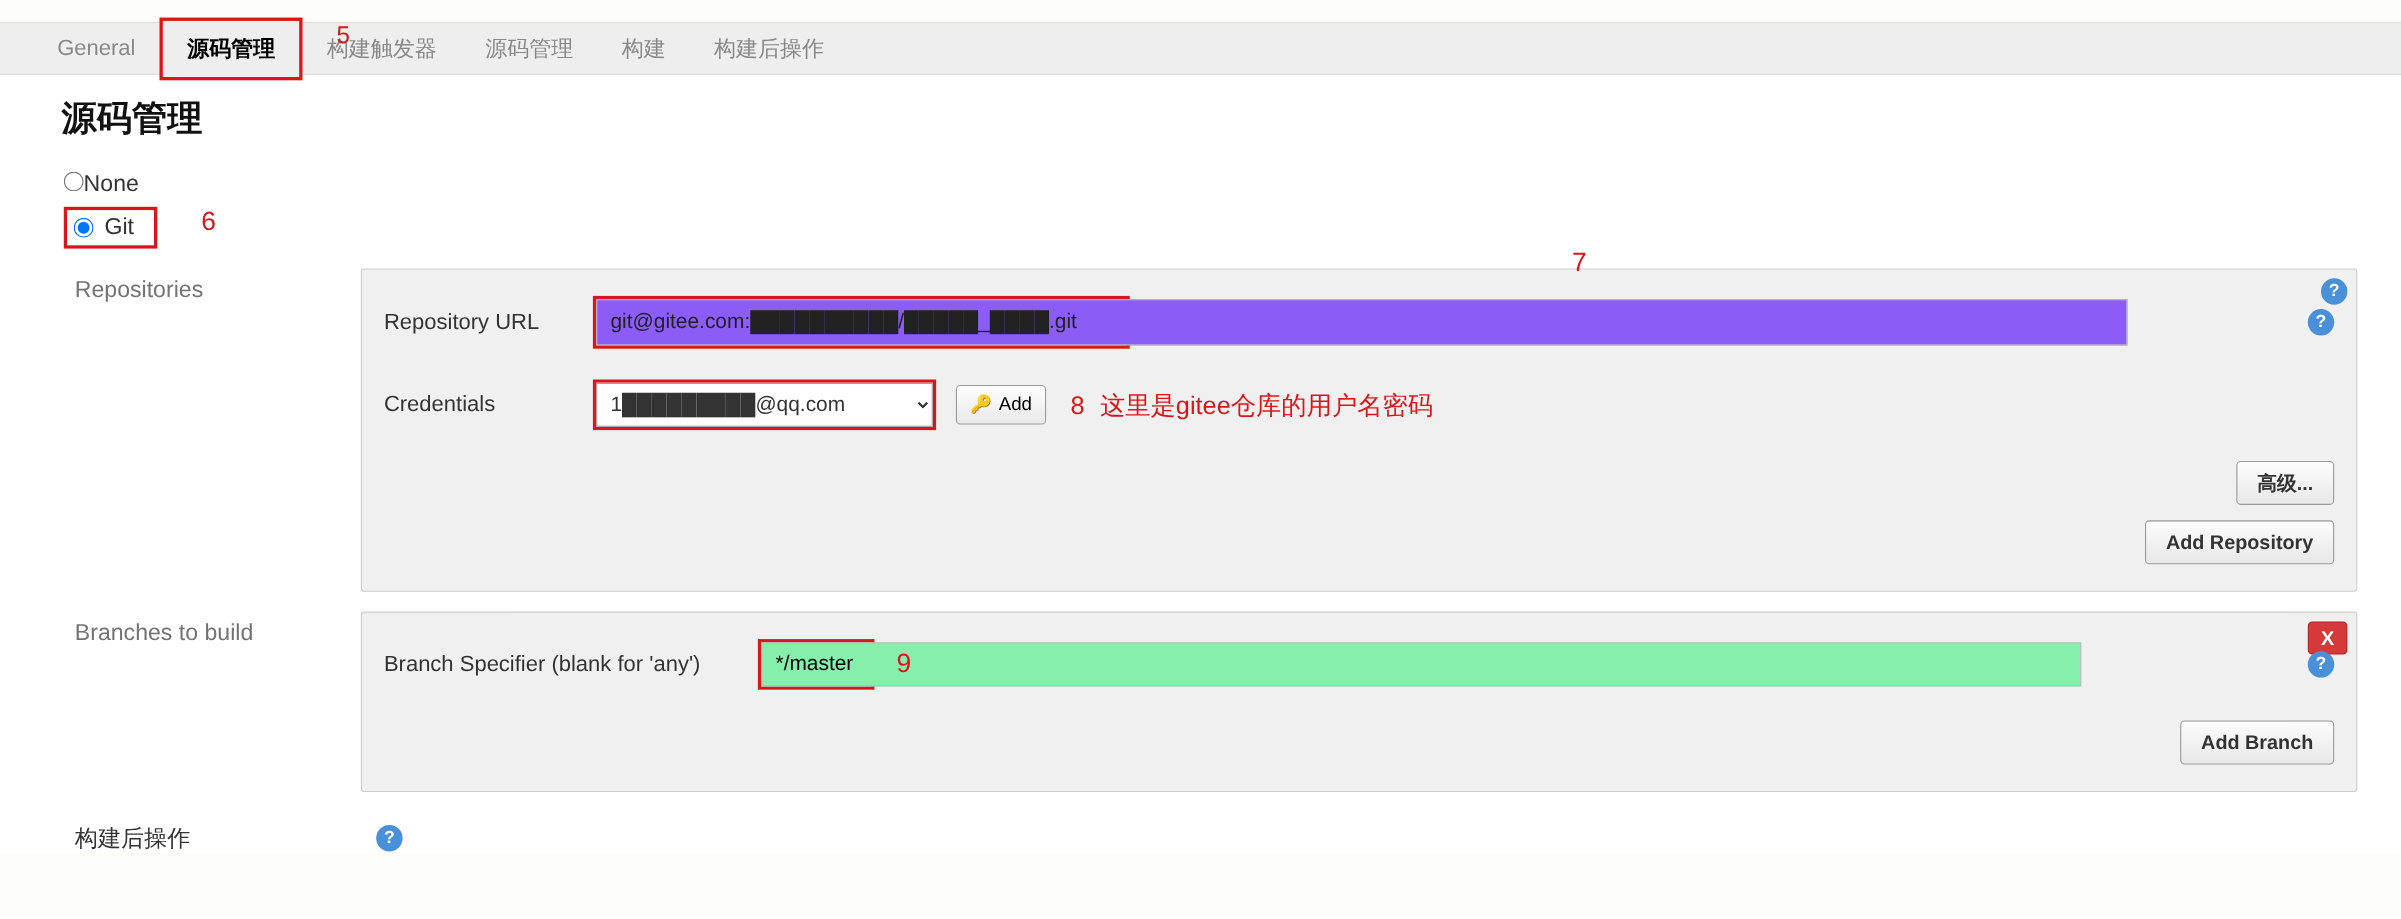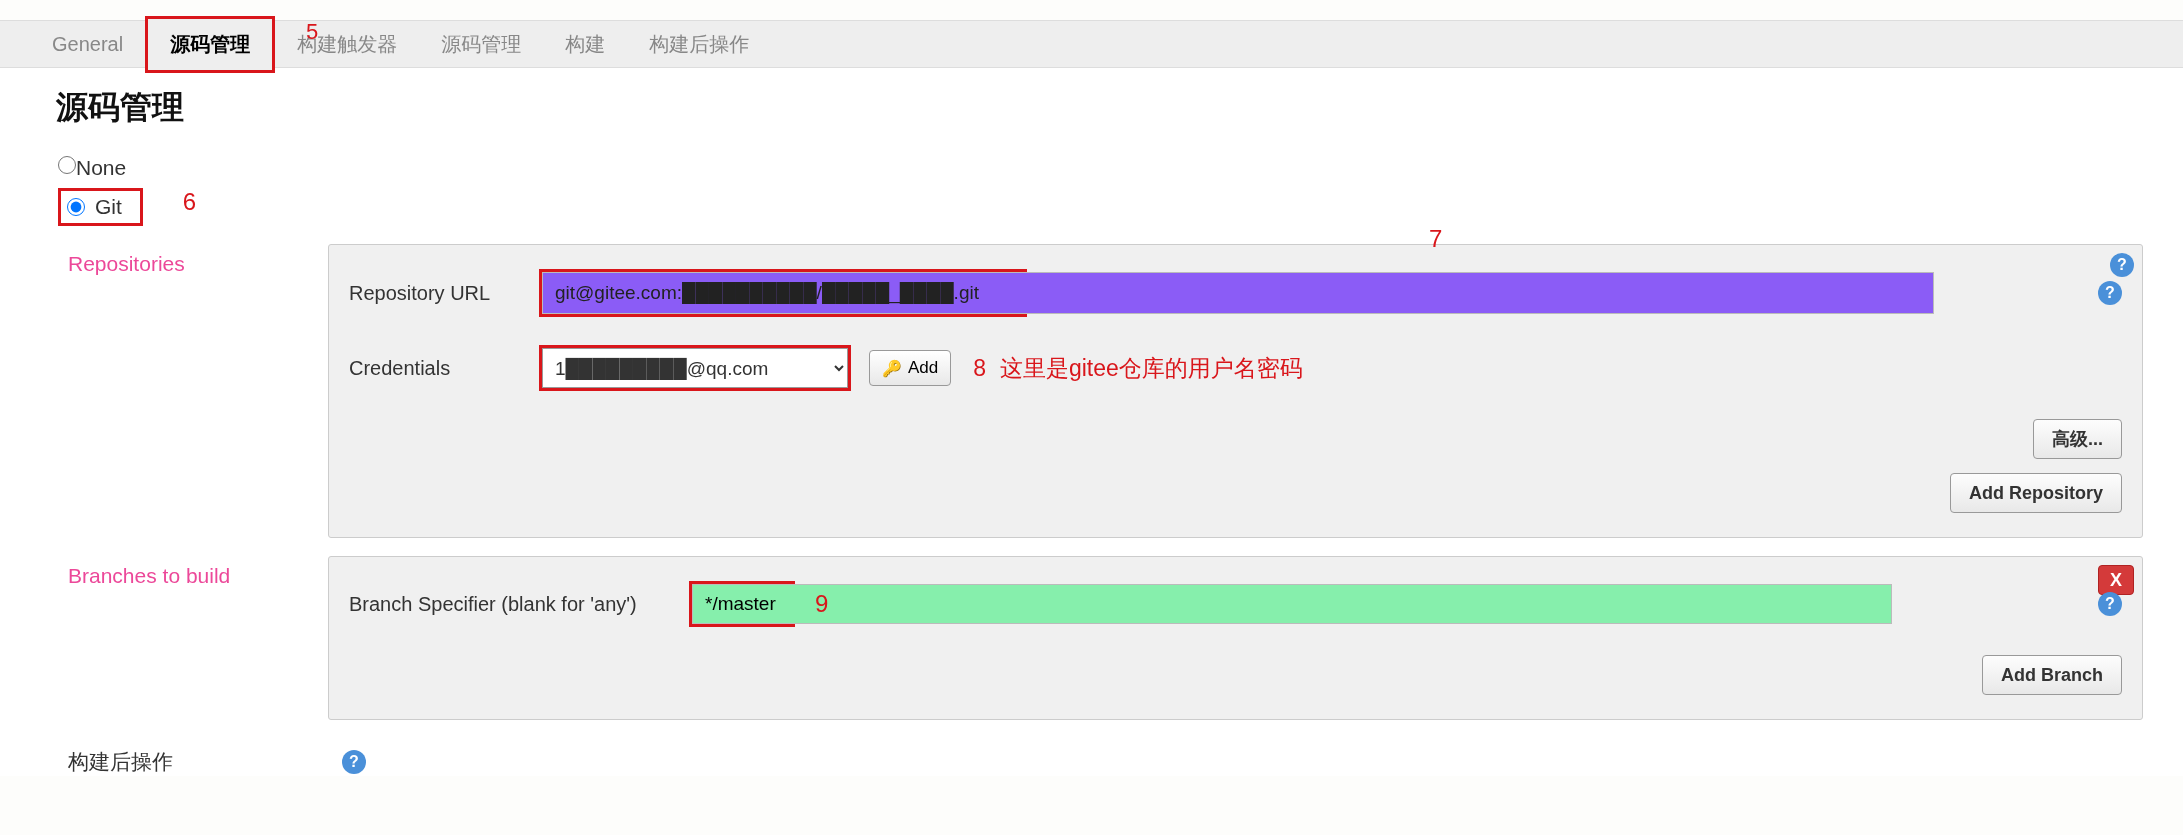--- a/index.html
+++ b/index.html
@@ -74,21 +74,21 @@
   margin: 4px 0 6px 0;
 }
 .config-block {
   display: flex;
   margin-left: 28px;
   margin-top: 18px;
 }
 .side-label {
   width: 260px;
   font-size: 21px;
-  color: #ec4899;
+  color: #737373;
   padding-top: 8px;
 }
 .grey-panel {
   flex: 1;
   background: #f0f0f0;
   border: 1px solid #ccc;
   border-radius: 3px;
   padding: 24px 20px;
   position: relative;
 }

